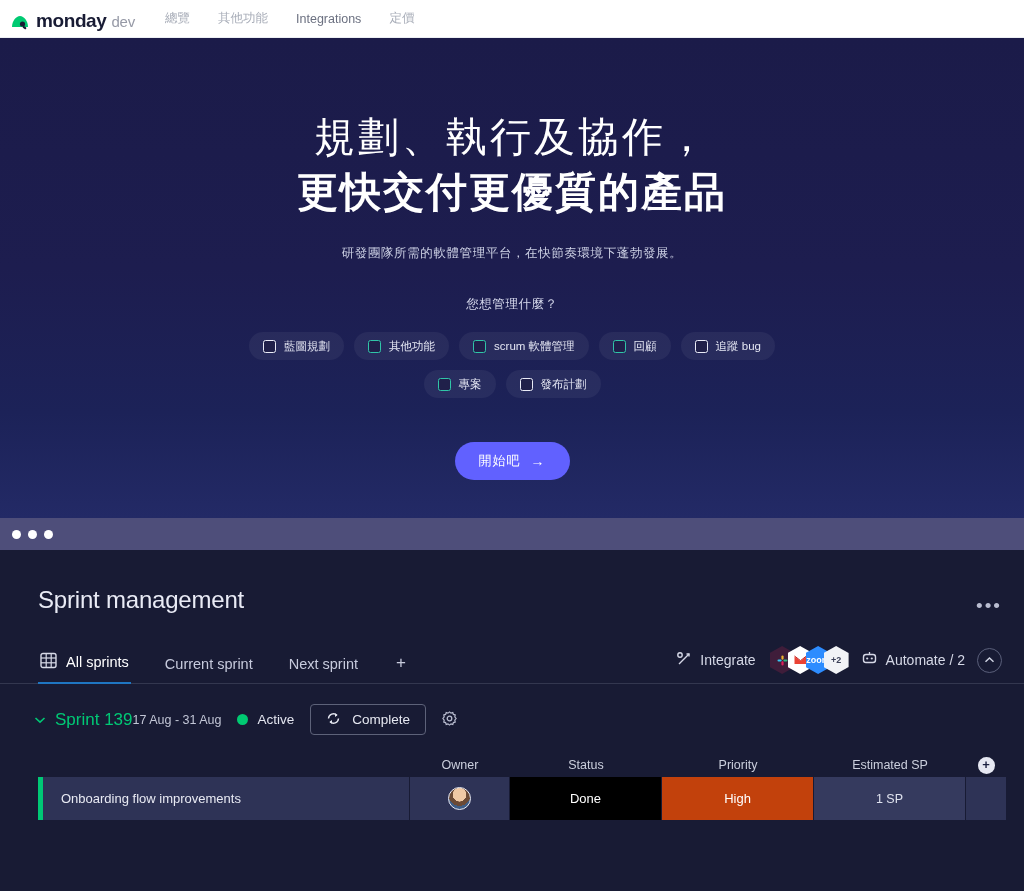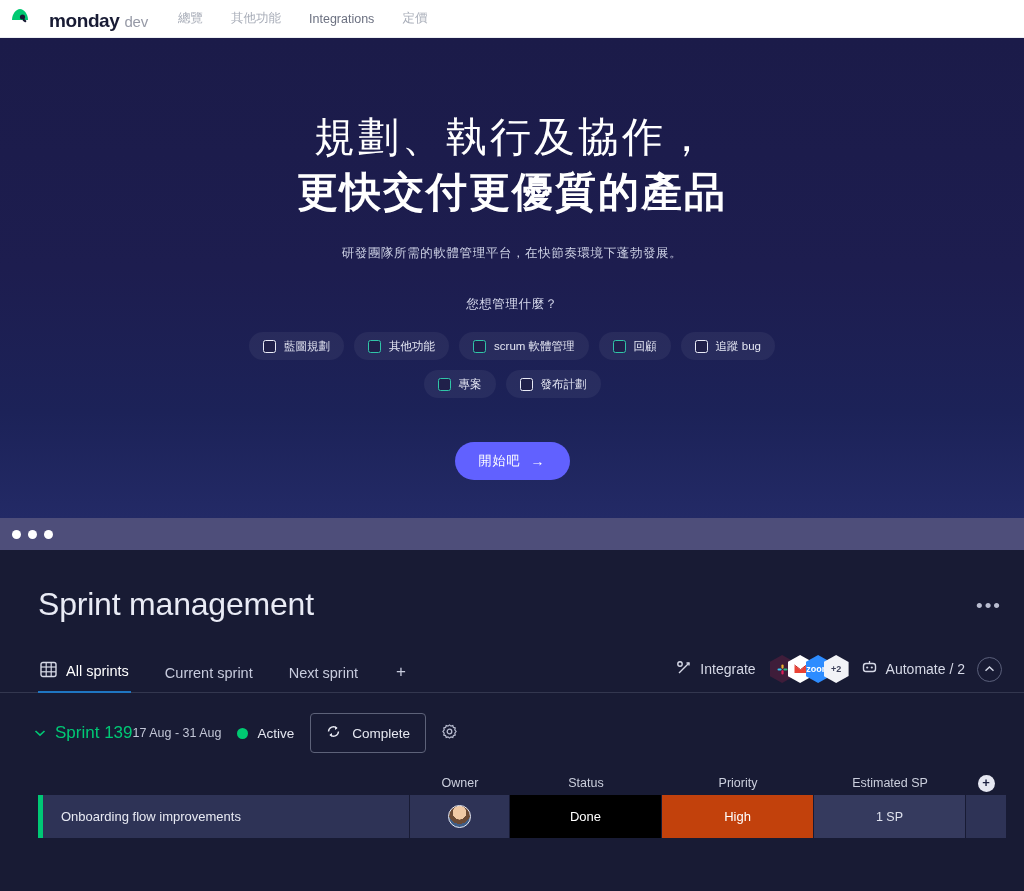--- a/index.html
+++ b/index.html
@@ -12,21 +12,21 @@
 
   
   .topnav {
     height: 38px; width: 100%;
     background: #ffffff;
     display: flex; align-items: center;
     padding: 0 0 0 10px;
     border-bottom: 1px solid #eceff3;
     position: relative; z-index: 5;
   }
-  .logo { display: flex; align-items: flex-start; gap: 19px; }
+  .logo { display: flex; align-items: flex-end; gap: 6px; }
   .logo-mark {
     width: 20px; height: 20px; position: relative; display: block;
   }
   .logo-text { display: flex; align-items: baseline; gap: 5px; }
   .logo-monday {
     font-size: 19px; font-weight: bold; color: #181b34; letter-spacing: -0.4px;
   }
   .logo-dev {
     font-size: 15px; font-weight: 400; color: #9699a6; letter-spacing: -0.2px; margin-top: 8px;
   }
@@ -95,21 +95,21 @@
     display: flex; align-items: center; gap: 7px;
     padding-left: 12px;
   }
   .dot { width: 9px; height: 9px; border-radius: 50%; background: #fff; display: block; }
 
   .app {
     background: #181b34; height: 379px; padding: 0 0 0 0;
     position: relative; overflow: hidden;
   }
   .app-title {
-    font-size: 32px; color: #e9ebf5; font-weight: 400;
+    font-size: 24px; color: #e9ebf5; font-weight: 400;
     padding: 36px 12px 0 38px; letter-spacing: -0.2px;
   }
   .app-menu {
     position: absolute; right: 22px; top: 46px;
     color: #b9bdd0; font-size: 19px; letter-spacing: 2px; cursor: pointer;
     line-height: 1;
   }
 
   .tabrow {
     margin-top: 28px; padding: 0 22px 0 38px;
@@ -160,21 +160,21 @@
   }
   .sprint-left { display: flex; align-items: center; gap: 9px; }
   .sprint-chev { color: #00c875; font-size: 12px; }
   .sprint-name { color: #00c875; font-size: 17px; cursor: pointer; }
   .sprint-right { display: flex; align-items: center; gap: 16px; }
   .sprint-dates { color: #c2c6d6; font-size: 12.5px; }
   .sprint-status { display: flex; align-items: center; gap: 9px; color: #e3e5ef; font-size: 13.5px; }
   .status-dot { width: 11px; height: 11px; border-radius: 50%; background: #00ca72; display: block; }
   .complete-btn {
     display: flex; align-items: center; gap: 11px;
-    height: 40px; padding: 0 15px; border-radius: 4px;
+    height: 31px; padding: 0 15px; border-radius: 4px;
     border: 1px solid #5d6279; color: #e6e8f1; font-size: 13.5px;
     background: transparent; cursor: pointer;
   }
   .gear { color: #b9bdd0; font-size: 14px; cursor: pointer; }
 
   
   .table { margin-top: 18px; padding-left: 38px; }
   .thead {
     display: flex; align-items: center;
     color: #cbcfdd; font-size: 12.5px; height: 24px;

